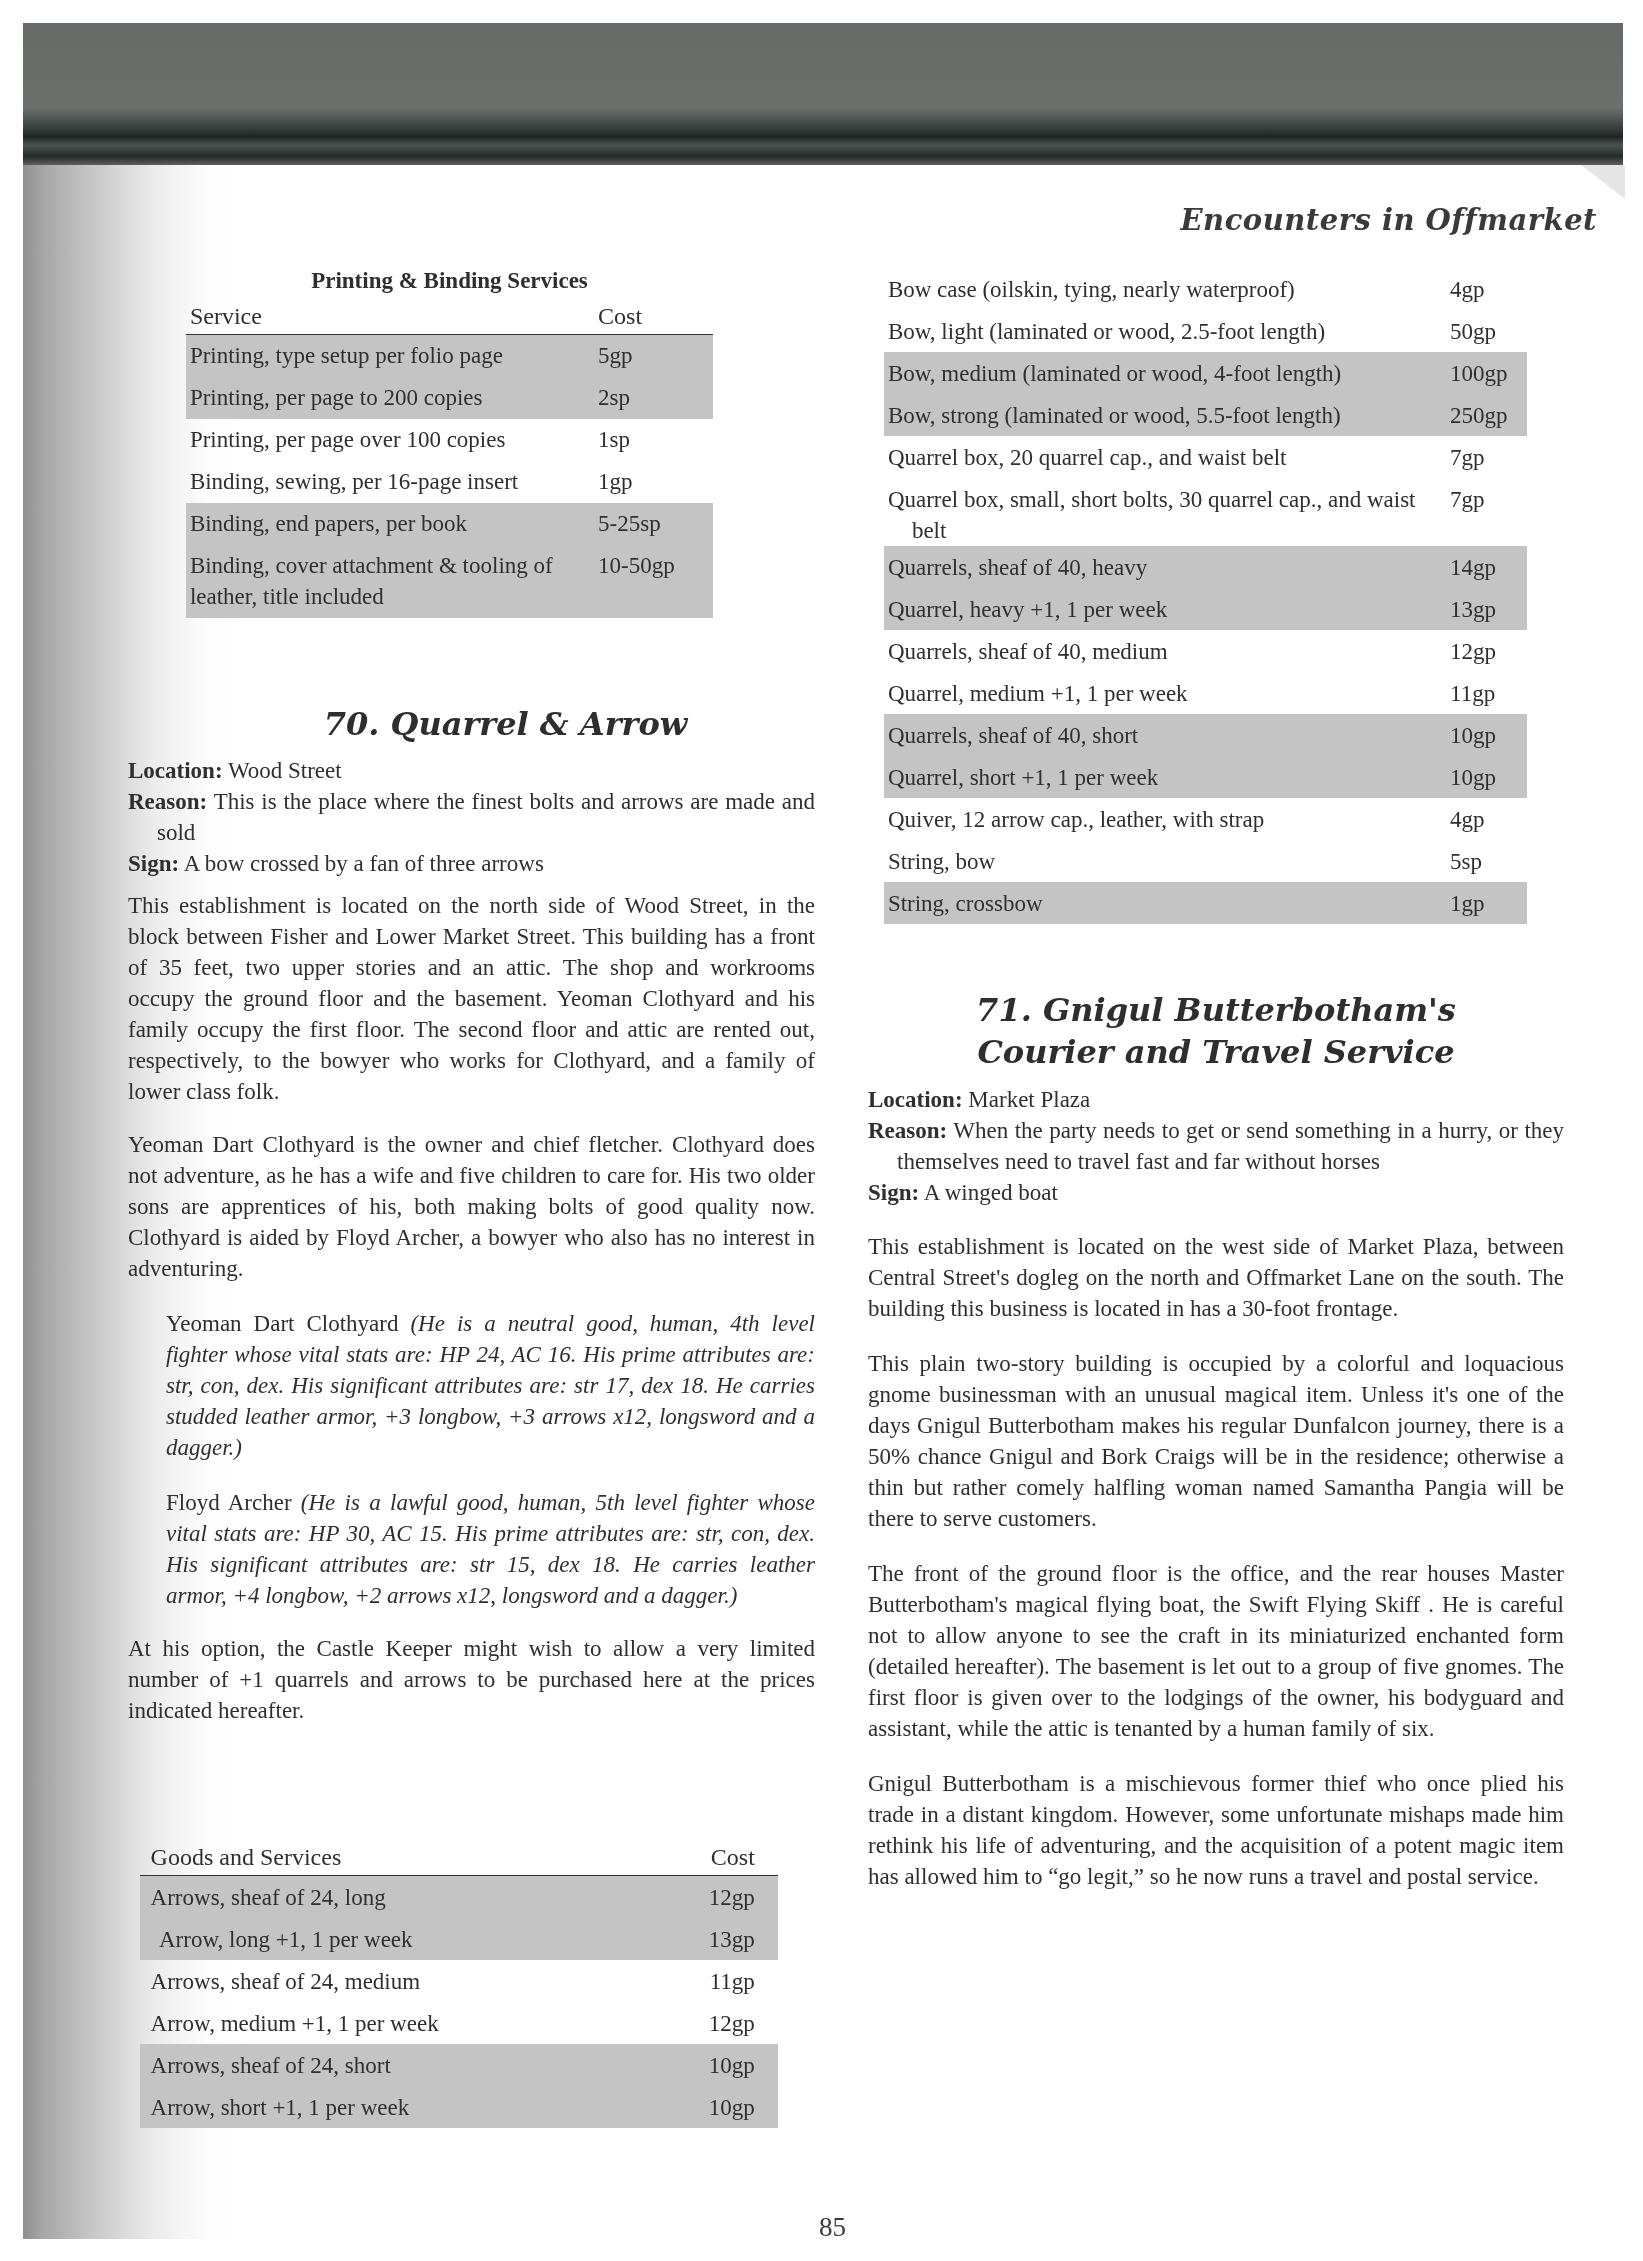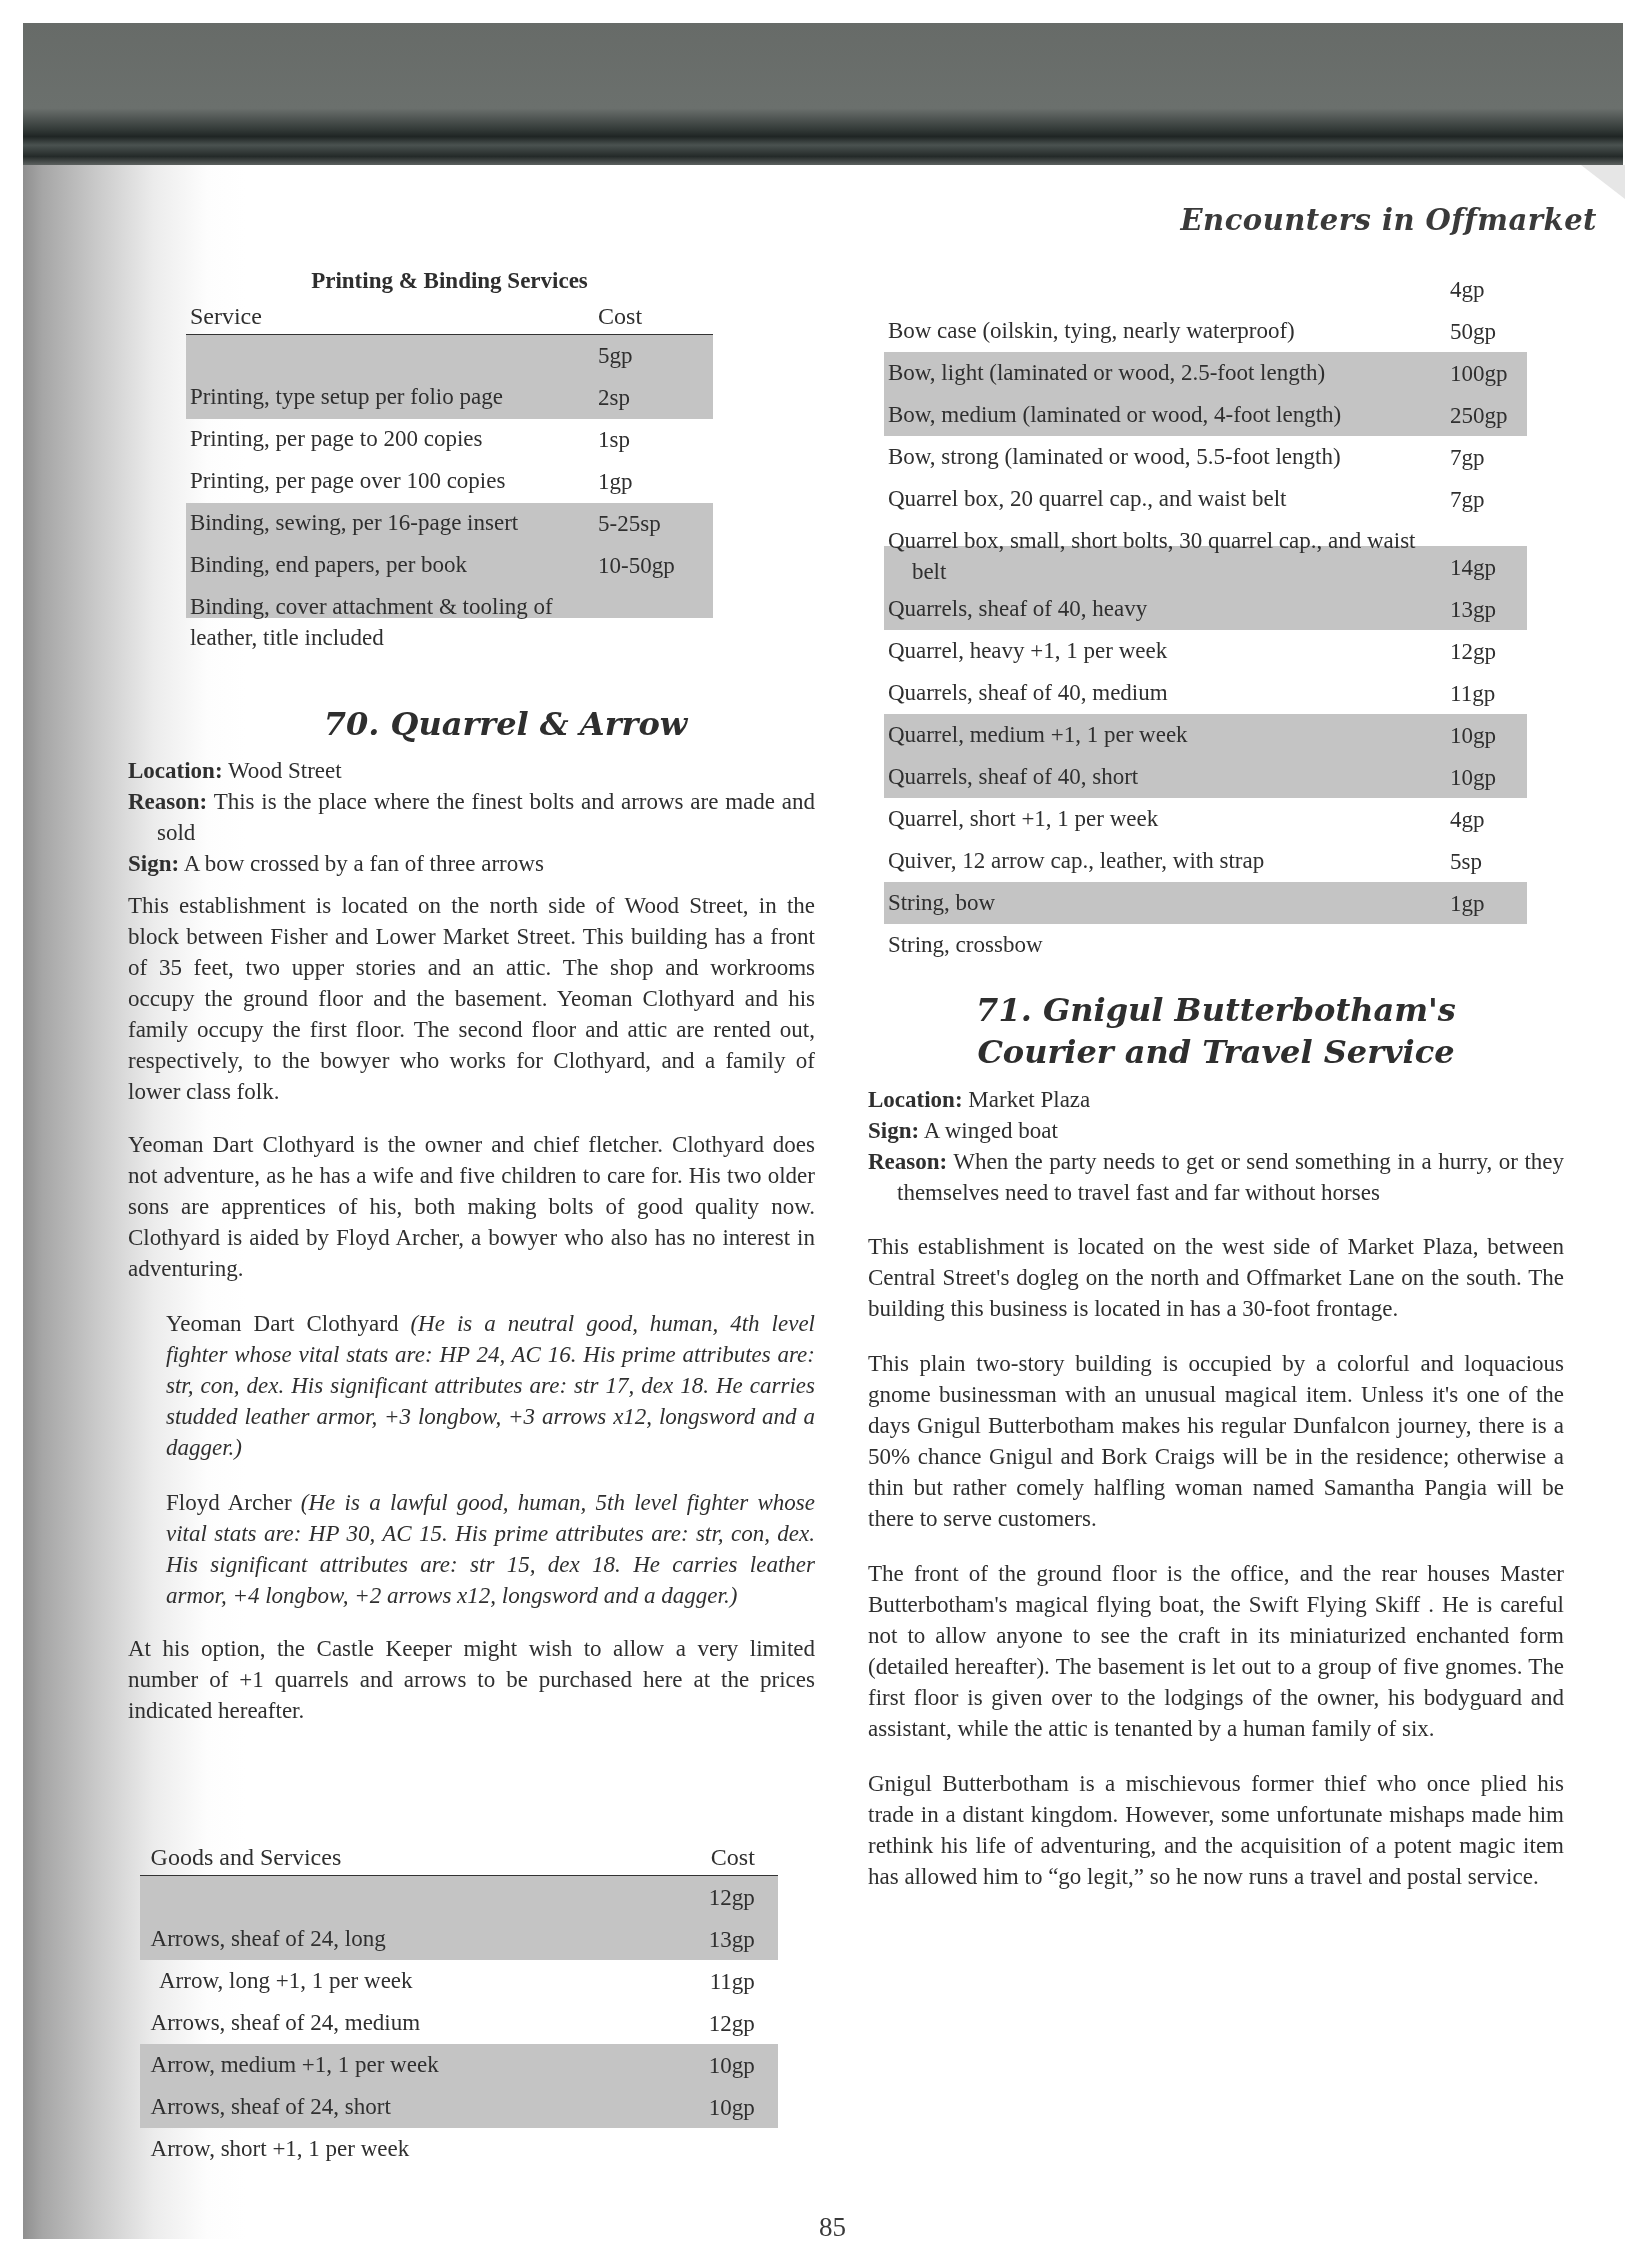--- a/index.html
+++ b/index.html
@@ -28,21 +28,21 @@
   
   .col-left { position:absolute; left:128px; width:687px; }
   .col-right { position:absolute; left:868px; width:696px; }
 
   .tbl-title { text-align:center; font-size:23px; font-weight:bold; color:#2e2e2e; }
 
   .tbl { position:absolute; }
   .tbl-head { display:flex; justify-content:space-between; font-size:24px; color:#2f2f2f; padding:0 3.9px 3.9px 3.9px; border-bottom:1.9px solid #333; }
   .tbl-row { display:flex; justify-content:space-between; align-items:flex-start; font-size:23px; color:#2f2f2f; padding:5.8px 3.9px 0 3.9px; box-sizing:border-box; }
   .tbl-row.shade { background:#c4c4c4; }
-  .tbl-row .desc { flex:1; line-height:31px;margin-top:41px; }
+  .tbl-row .desc { flex:1; line-height:31px; }
   .tbl-row .cost { line-height:31px; white-space:nowrap; }
 
   .section-title {
     text-align:center; font-family:"DejaVu Serif", serif; font-weight:bold; font-style:italic;
     font-size:32px; color:#2e2e2e; line-height:42px;
   }
 
   .field { font-size:23px; line-height:31px; padding-left:29px; text-indent:-29px; color:#2f2f2f; }
   .field b { font-weight:bold; }
 
@@ -221,28 +221,28 @@
 </div>
 
 <div class="col-right" style="top:989px;">
   <div class="section-title">71. Gnigul Butterbotham's</div>
   <div class="section-title">Courier and Travel Service</div>
   <div style="height:10.6px;"></div>
   <div class="field">
     <b>Location:</b>
     <span>Market Plaza</span>
   </div>
-  <div class="field">
-    <b>Sign:</b>
-    <span>A winged boat</span>
-  </div>
   <div class="field" style="text-align:justify;">
     <b>Reason:</b>
     <span>When the party needs to get or send something in a hurry, or they themselves need to travel fast and far without horses</span>
   </div>
+  <div class="field">
+    <b>Sign:</b>
+    <span>A winged boat</span>
+  </div>
   <div style="height:23px;"></div>
   <p class="para">This establishment is located on the west side of Market Plaza, between Central Street's dogleg on the north and Offmarket Lane on the south. The building this business is located in has a 30-foot frontage.</p>
   <div style="height:24px;"></div>
   <p class="para">This plain two-story building is occupied by a colorful and loquacious gnome businessman with an unusual magical item. Unless it's one of the days Gnigul Butterbotham makes his regular Dunfalcon journey, there is a 50% chance Gnigul and Bork Craigs will be in the residence; otherwise a thin but rather comely halfling woman named Samantha Pangia will be there to serve customers.</p>
   <div style="height:24px;"></div>
   <p class="para">The front of the ground floor is the office, and the rear houses Master Butterbotham's magical flying boat, the Swift Flying Skiff . He is careful not to allow anyone to see the craft in its miniaturized enchanted form (detailed hereafter). The basement is let out to a group of five gnomes. The first floor is given over to the lodgings of the owner, his bodyguard and assistant, while the attic is tenanted by a human family of six.</p>
   <div style="height:24px;"></div>
   <p class="para">Gnigul Butterbotham is a mischievous former thief who once plied his trade in a distant kingdom. However, some unfortunate mishaps made him rethink his life of adventuring, and the acquisition of a potent magic item has allowed him to “go legit,” so he now runs a travel and postal service.</p>
 </div>
 

